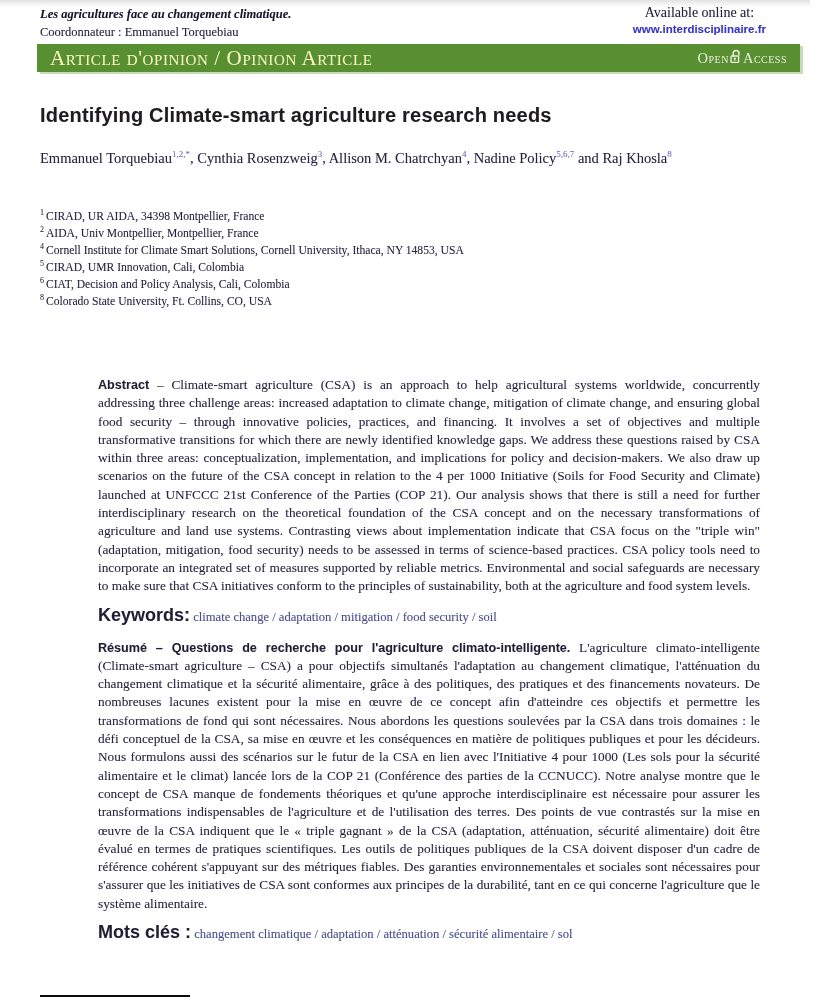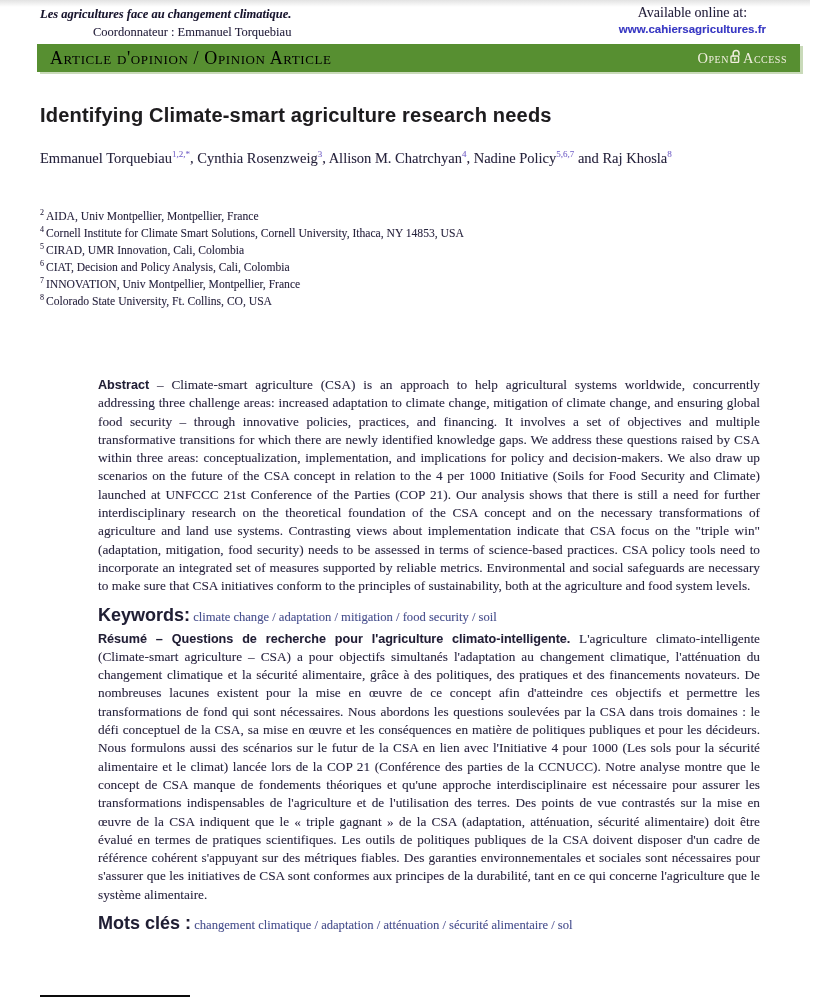--- a/index.html
+++ b/index.html
@@ -22,42 +22,42 @@
   }
   .page::before{
     content:"";position:absolute;top:0;left:0;right:0;height:7px;
     background:linear-gradient(#c6c6c6, rgba(255,255,255,0));
     opacity:.5;pointer-events:none;
   }
 
   
   .header-left{position:absolute;left:40px;top:7px;}
   .series-title{font-size:12.5px;font-weight:bold;font-style:italic;color:#15152a;}
-  .coordinator{font-size:12.5px;margin-top:3px;color:#23233a;text-align:right;}
+  .coordinator{font-size:12.5px;margin-top:3px;color:#23233a;}
   .header-right{position:absolute;right:44px;top:5px;text-align:center;}
   .available{font-size:14px;color:#23233a;}
   .journal-link{
     display:block;margin-top:2px;
     font-family:"Liberation Sans", sans-serif;
     font-size:11.5px;font-weight:bold;color:var(--link);
     text-decoration:none;cursor:pointer;
   }
 
   
   .banner{
     position:absolute;left:37px;top:44px;width:763px;height:28px;
     background:var(--green);
     display:flex;align-items:center;justify-content:space-between;
     padding:0 13px;
     box-shadow:3px 2px 0 rgba(135,172,100,0.45);
   }
   .banner-label{
     font-variant:small-caps;
-    font-size:18px;letter-spacing:0.6px;
-    color:#000000;text-shadow:none;
+    font-size:21px;letter-spacing:0.6px;
+    color:#fef9c3;text-shadow:none;
   }
   .open-access{
     display:flex;align-items:center;
     font-variant:small-caps;font-size:14.5px;letter-spacing:0.5px;
     color:#f2efe0;text-shadow:none;
   }
   .oa-lock{display:inline-block;margin:0 1px;}
 
   
   .article-title{
@@ -88,21 +88,21 @@
   .para .lbl{
     font-family:"Liberation Sans", sans-serif;
     font-weight:bold;font-size:12.6px;color:#1f1f33;
   }
   .kwline{margin-top:9px;font-size:12.6px;}
   .kwline .lbl{
     font-family:"Liberation Sans", sans-serif;
     font-weight:bold;font-size:18px;color:#1f1f33;
   }
   .kwline .vals{color:var(--kw);}
-  .resume-para{margin-top:4px;}
+  .resume-para{margin-top:13px;}
 
   
   .footer{position:absolute;left:40px;top:995px;}
   .foot-rule{width:150px;border-top:2px solid #0c0c0c;margin-bottom:6px;}
   .foot-note{font-size:11px;color:#2c2c44;}
   .foot-email{
     font-family:"DejaVu Sans Mono", monospace;
     font-size:10.5px;color:#565cd8;text-decoration:none;cursor:pointer;
   }
 </style>
@@ -110,21 +110,21 @@
 <body>
 
 <div class="page">
 
   <div class="header-left">
     <div class="series-title">Les agricultures face au changement climatique.</div>
     <div class="coordinator">Coordonnateur : Emmanuel Torquebiau</div>
   </div>
   <div class="header-right">
     <div class="available">Available online at:</div>
-    <a class="journal-link">www.cahiersagricultures.fr</a>
+    <a class="journal-link">www.interdisciplinaire.fr</a>
   </div>
 
   <div class="banner">
     <span class="banner-label">Article d'opinion / Opinion Article</span>
     <span class="open-access">
       <span>Open</span>
       <span class="oa-lock">
         <svg width="12" height="15" viewBox="0 0 12 15">
           <path d="M3.2 7 V4.3 A2.9 2.9 0 0 1 9 4.3 V6.1" fill="none" stroke="#f2efe0" stroke-width="1.5" stroke-linecap="round"></path>
           <rect x="1" y="7" width="7.6" height="6.4" rx="1" fill="none" stroke="#f2efe0" stroke-width="1.4"></rect>
@@ -133,25 +133,25 @@
         </svg>
       </span>
       <span>Access</span>
     </span>
   </div>
 
   <h1 class="article-title">Identifying Climate-smart agriculture research needs</h1>
   <p class="authors"><span>Emmanuel Torquebiau</span><sup>1,2,*</sup>, <span>Cynthia Rosenzweig</span><sup>3</sup>, <span>Allison M. Chatrchyan</span><sup>4</sup>, <span>Nadine Policy</span><sup>5,6,7</sup> <span>and Raj Khosla</span><sup>8</sup></p>
 
   <div class="affiliations">
+      <div class="aff"><sup>1</sup><span>CIRAD, UR AIDA, 34398 Montpellier, France</span></div>
       <div class="aff"><sup>2</sup><span>AIDA, Univ Montpellier, Montpellier, France</span></div>
       <div class="aff"><sup>4</sup><span>Cornell Institute for Climate Smart Solutions, Cornell University, Ithaca, NY 14853, USA</span></div>
       <div class="aff"><sup>5</sup><span>CIRAD, UMR Innovation, Cali, Colombia</span></div>
       <div class="aff"><sup>6</sup><span>CIAT, Decision and Policy Analysis, Cali, Colombia</span></div>
-      <div class="aff"><sup>7</sup><span>INNOVATION, Univ Montpellier, Montpellier, France</span></div>
       <div class="aff"><sup>8</sup><span>Colorado State University, Ft. Collins, CO, USA</span></div>
     </div>
 
   <div class="abstract-block">
     <p class="para"><span class="lbl">Abstract</span><span> – </span><span>Climate-smart agriculture (CSA) is an approach to help agricultural systems worldwide, concurrently addressing three challenge areas: increased adaptation to climate change, mitigation of climate change, and ensuring global food security – through innovative policies, practices, and financing. It involves a set of objectives and multiple transformative transitions for which there are newly identified knowledge gaps. We address these questions raised by CSA within three areas: conceptualization, implementation, and implications for policy and decision-makers. We also draw up scenarios on the future of the CSA concept in relation to the 4 per 1000 Initiative (Soils for Food Security and Climate) launched at UNFCCC 21st Conference of the Parties (COP 21). Our analysis shows that there is still a need for further interdisciplinary research on the theoretical foundation of the CSA concept and on the necessary transformations of agriculture and land use systems. Contrasting views about implementation indicate that CSA focus on the "triple win" (adaptation, mitigation, food security) needs to be assessed in terms of science-based practices. CSA policy tools need to incorporate an integrated set of measures supported by reliable metrics. Environmental and social safeguards are necessary to make sure that CSA initiatives conform to the principles of sustainability, both at the agriculture and food system levels.</span></p>
 
     <p class="kwline"><span class="lbl">Keywords:</span>
       <span class="vals">climate change / adaptation / mitigation / food security / soil</span></p>
 
     <p class="para resume-para"><span class="lbl">Résumé – Questions de recherche pour l'agriculture climato-intelligente.</span>

